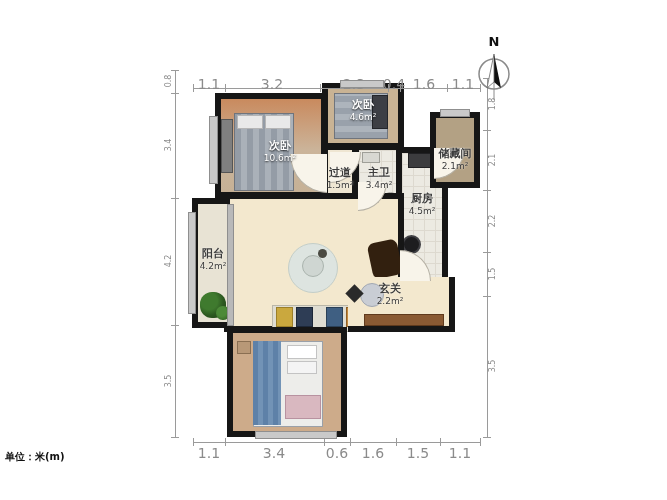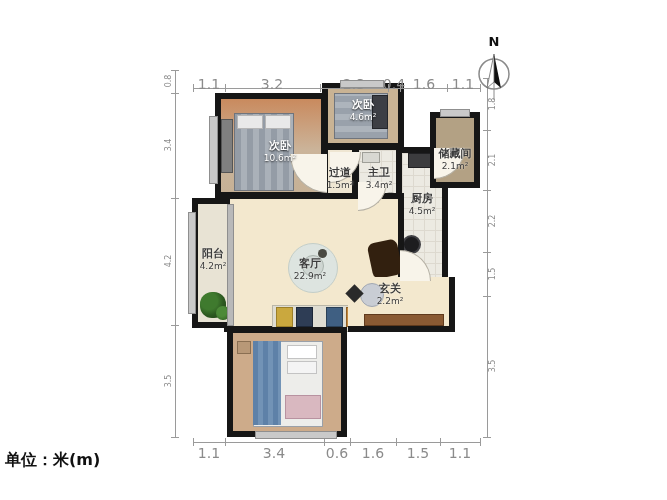--- a/index.html
+++ b/index.html
@@ -21,21 +21,21 @@
   .dlabv{position:absolute;font-size:8px;color:#8b8b8b;z-index:2;transform:translate(-50%,-50%) rotate(-90deg);white-space:nowrap;}
   
   .f{position:absolute;}
   .arc{position:absolute;background:#f8f4ea;border:1px solid #b5b0a4;z-index:4;}
   .win{position:absolute;background:#c9c9c9;border:1px solid #8f8f8f;z-index:6;}
   .tile{background-color:#eceae2;background-image:
         linear-gradient(#ddd9cf 1px,transparent 1px),
         linear-gradient(90deg,#ddd9cf 1px,transparent 1px);
         background-size:11px 11px;}
   
-  .footer{position:absolute;left:5px;z-index:40;color:#111;font-size:16px;font-weight:bold;white-space:nowrap;}
+  .footer{position:absolute;left:5px;z-index:40;color:#111;font-size:10px;font-weight:bold;white-space:nowrap;}
   
   .compass{position:absolute;z-index:40;text-align:center;}
   .compass .n{font-size:13px;font-weight:bold;color:#111;display:block;line-height:12px;}
 </style>
 </head>
 <body>
 
 <div class="page">
 
   <div class="room" style="left:215px;top:93px;width:112px;height:105px;background:linear-gradient(#c98a5e 0%,#cbb49a 55%,#c6b196 100%);">
@@ -132,24 +132,20 @@
     <span class="nm">主卫</span>
     <span class="ar">3.4m²</span>
   </div>
   <div class="rlabel lab-dark" style="left:398px;top:193px;width:48px;">
     <span class="nm">厨房</span>
     <span class="ar">4.5m²</span>
   </div>
   <div class="rlabel lab-dark" style="left:427px;top:148px;width:56px;">
     <span class="nm">储藏间</span>
     <span class="ar">2.1m²</span>
-  </div>
-  <div class="rlabel lab-dark" style="left:280px;top:258px;width:60px;">
-    <span class="nm">客厅</span>
-    <span class="ar">22.9m²</span>
   </div>
   <div class="rlabel lab-dark" style="left:193px;top:248px;width:40px;">
     <span class="nm">阳台</span>
     <span class="ar">4.2m²</span>
   </div>
   <div class="rlabel lab-dark" style="left:365px;top:283px;width:50px;">
     <span class="nm">玄关</span>
     <span class="ar">2.2m²</span>
   </div>
 

